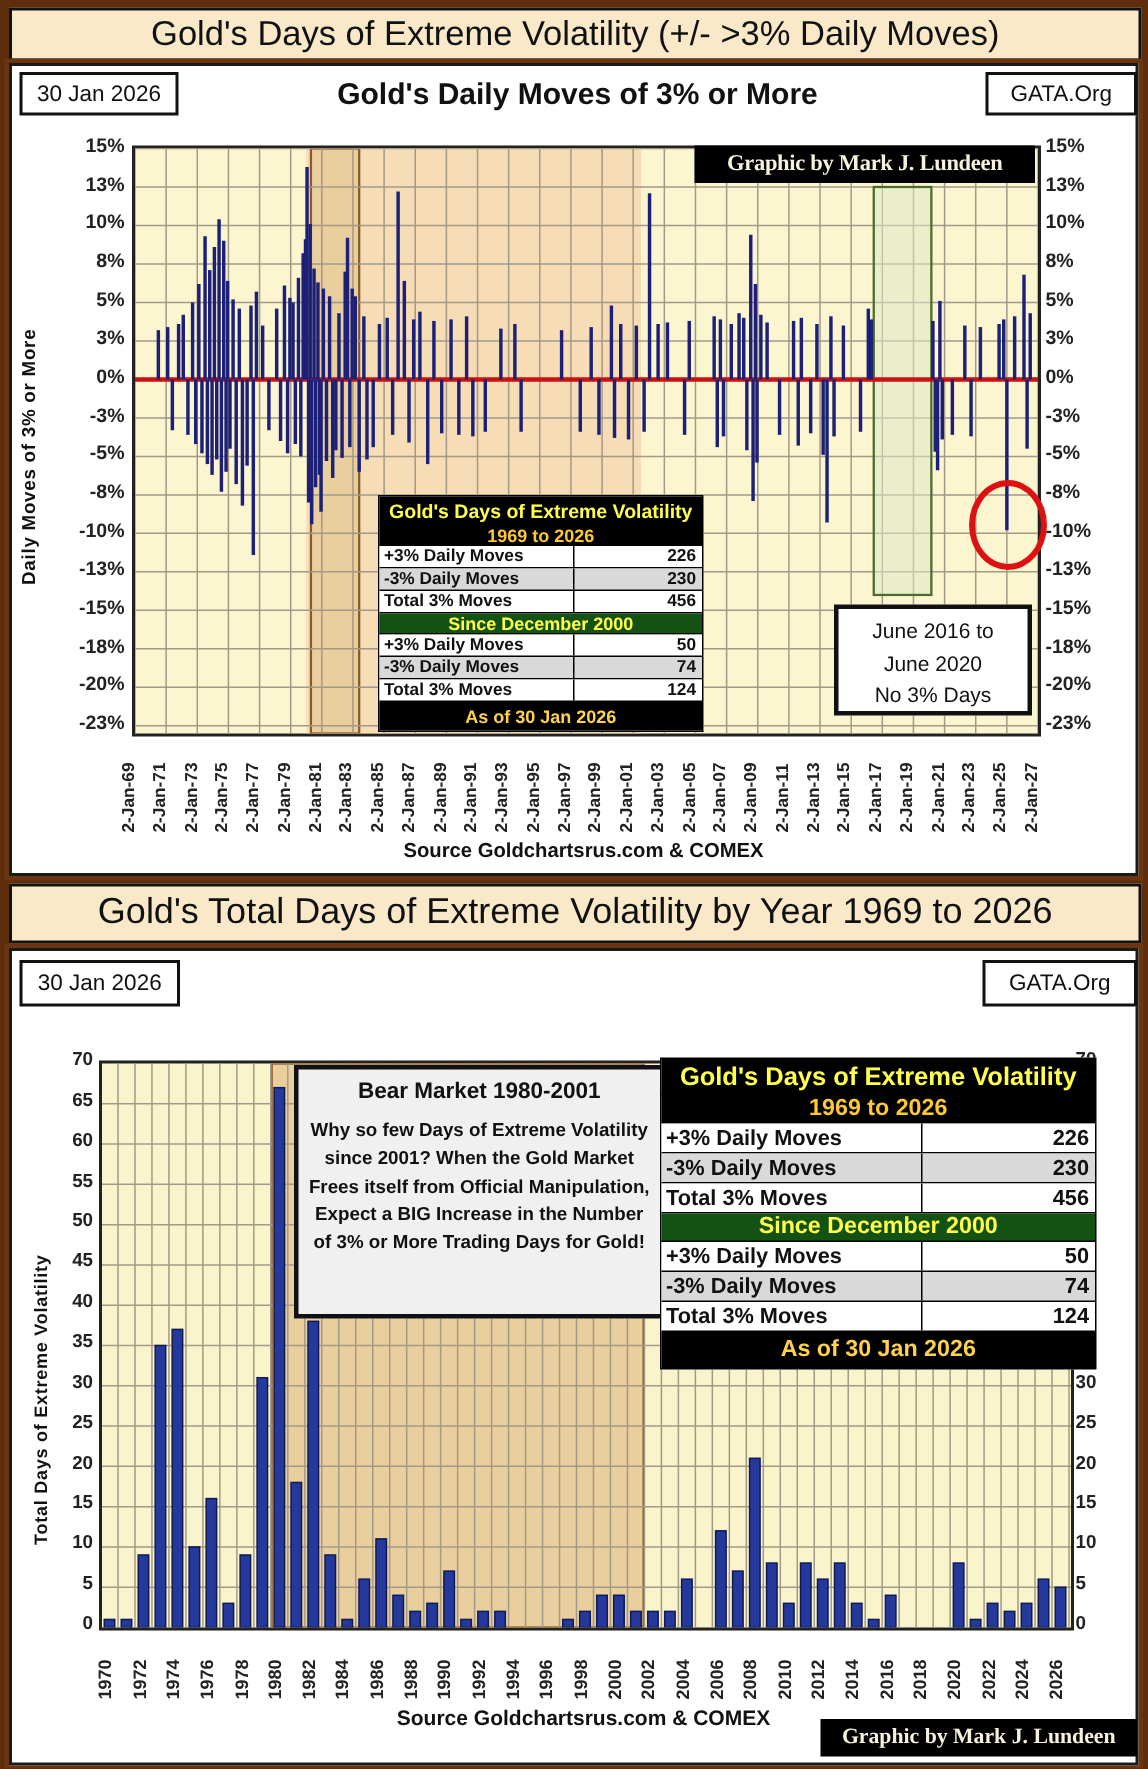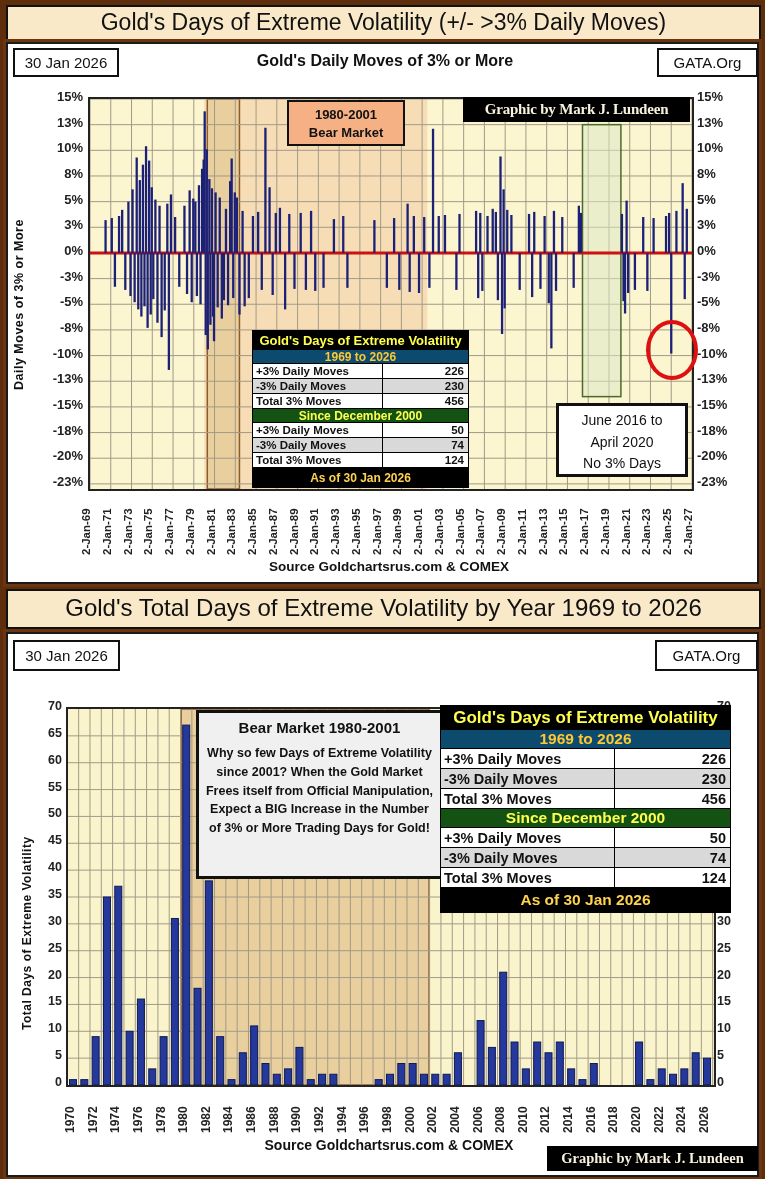--- a/index.html
+++ b/index.html
@@ -29,42 +29,42 @@
   .bear-label{position:absolute;background:#f5b183;border:2px solid #111;text-align:center;
               font-weight:700;font-size:13px;color:#111;z-index:6;line-height:1.4;padding-top:4px;}
   .red-circle{position:absolute;border:4px solid #dd1111;border-radius:50%;z-index:7;}
   .stats-table{position:absolute;border:1px solid #000;z-index:8;background:#fff;}
   .trow{display:flex;align-items:center;border-bottom:1px solid #000;box-sizing:border-box;
         font-weight:700;color:#111;}
   .trow .lbl{flex:1;text-align:left;padding-left:3px;}
   .trow .val{width:40%;text-align:right;padding-right:4px;border-left:1px solid #000;height:100%;
              display:flex;align-items:center;justify-content:flex-end;box-sizing:border-box;}
   .t-head{background:#000;color:#ffff4d;justify-content:center;}
-  .t-red{background:#0c4a6e;color:#ffc830;justify-content:center;}
+  .t-red{background:#000000;color:#ffc830;justify-content:center;}
   .t-green{background:#145214;color:#ffff4d;justify-content:center;}
   .t-foot{background:#000;color:#ffd24d;justify-content:center;border-bottom:none;}
   .t-data{background:#fff;}
   .t-data.shade{background:#d9d9d9;}
   .textbox{position:absolute;background:#f0f0f0;border:3px solid #111;z-index:6;
            text-align:center;color:#111;}
   .textbox .tb-title{font-size:15px;font-weight:700;margin-top:6px;}
   .textbox .tb-body{font-size:12.5px;font-weight:700;margin:8px 6px 0 6px;line-height:1.5;}
 </style>
 </head>
 <body>
 
 <div id="page">
 
   <div class="banner" style="top:5px;height:32px;line-height:31px;">Gold's Days of Extreme Volatility (+/- &gt;3% Daily Moves)</div>
 
   <div class="panel" style="top:42px;height:538px;"></div>
 
   <div class="cornerbox" style="left:13px;top:48px;width:102px;height:25px;line-height:25px;">30 Jan 2026</div>
   <div class="cornerbox" style="left:657px;top:48px;width:97px;height:25px;line-height:25px;">GATA.Org</div>
-  <div class="chart-title" style="left:130px;top:52px;width:510px;font-size:16px;">Gold's Daily Moves of 3% or More</div>
+  <div class="chart-title" style="left:130px;top:52px;width:510px;font-size:20px;">Gold's Daily Moves of 3% or More</div>
 
   <div class="v-title" style="left:12px;top:120px;height:270px;">Daily Moves of 3%  or More</div>
 
   <div class="plot" style="left:88px;top:97px;width:602px;height:390px;">
     <svg id="svg1" width="602" height="390" viewBox="0 0 602 390">
         <rect x="114.17241379310344" y="0" width="223.15517241379314" height="390" fill="#f7ddb6"></rect>
         <rect x="117.28620689655126" y="0" width="32.17586206896691" height="390" fill="#e9cf9e" stroke="#8a5a2a" stroke-width="1.5"></rect>
         <line x1="0" y1="0" x2="0" y2="390" stroke="#a29a87" stroke-width="1"></line>
         <line x1="20.75862068965517" y1="0" x2="20.75862068965517" y2="390" stroke="#a29a87" stroke-width="1"></line>
         <line x1="41.51724137931034" y1="0" x2="41.51724137931034" y2="390" stroke="#a29a87" stroke-width="1"></line>
@@ -257,28 +257,24 @@
         <line x1="581.2413793103449" y1="153.94736842105263" x2="581.2413793103449" y2="254.52631578947367" stroke="#1c2177" stroke-width="2.3"></line>
         <line x1="586.4310344827586" y1="153.94736842105263" x2="586.4310344827586" y2="111.86842105263158" stroke="#1c2177" stroke-width="2.3"></line>
         <line x1="592.6586206896543" y1="153.94736842105263" x2="592.6586206896543" y2="84.1578947368421" stroke="#1c2177" stroke-width="2.3"></line>
         <line x1="594.7344827586202" y1="153.94736842105263" x2="594.7344827586202" y2="200.1315789473684" stroke="#1c2177" stroke-width="2.3"></line>
         <line x1="596.8103448275862" y1="153.94736842105263" x2="596.8103448275862" y2="109.8157894736842" stroke="#1c2177" stroke-width="2.3"></line>
       </svg>
   </div>
 
   <div class="credit-box" style="left:463px;top:97px;width:227px;height:25px;line-height:25px;font-size:15px;letter-spacing:-0.2px;">Graphic by Mark J. Lundeen</div>
 
-  <div class="bear-label" style="left:287px;top:100px;width:114px;height:38px;">
-    <div>1980-2001</div>
-    <div>Bear Market</div>
-  </div>
 
   <div class="note-box" style="left:556px;top:403px;width:126px;height:64px;font-size:14px;line-height:1.55;padding-top:4px;">
     <div>June 2016  to</div>
-    <div>April  2020</div>
+    <div>June  2020</div>
     <div>No 3% Days</div>
   </div>
 
   <div class="red-circle" style="left:646px;top:320px;width:44px;height:52px;"></div>
 
   <div class="stats-table" id="table1" style="left:252px;top:330px;width:215px;">
       <div class="trow t-head" style="height: 19px; font-size: 13px;">Gold's Days of Extreme Volatility</div>
       <div class="trow t-red" style="height: 14px; font-size: 12px;">1969 to 2026</div>
       <div class="trow t-data" style="height: 15px; font-size: 11.5px;">
         <div class="lbl">+3% Daily Moves</div>

